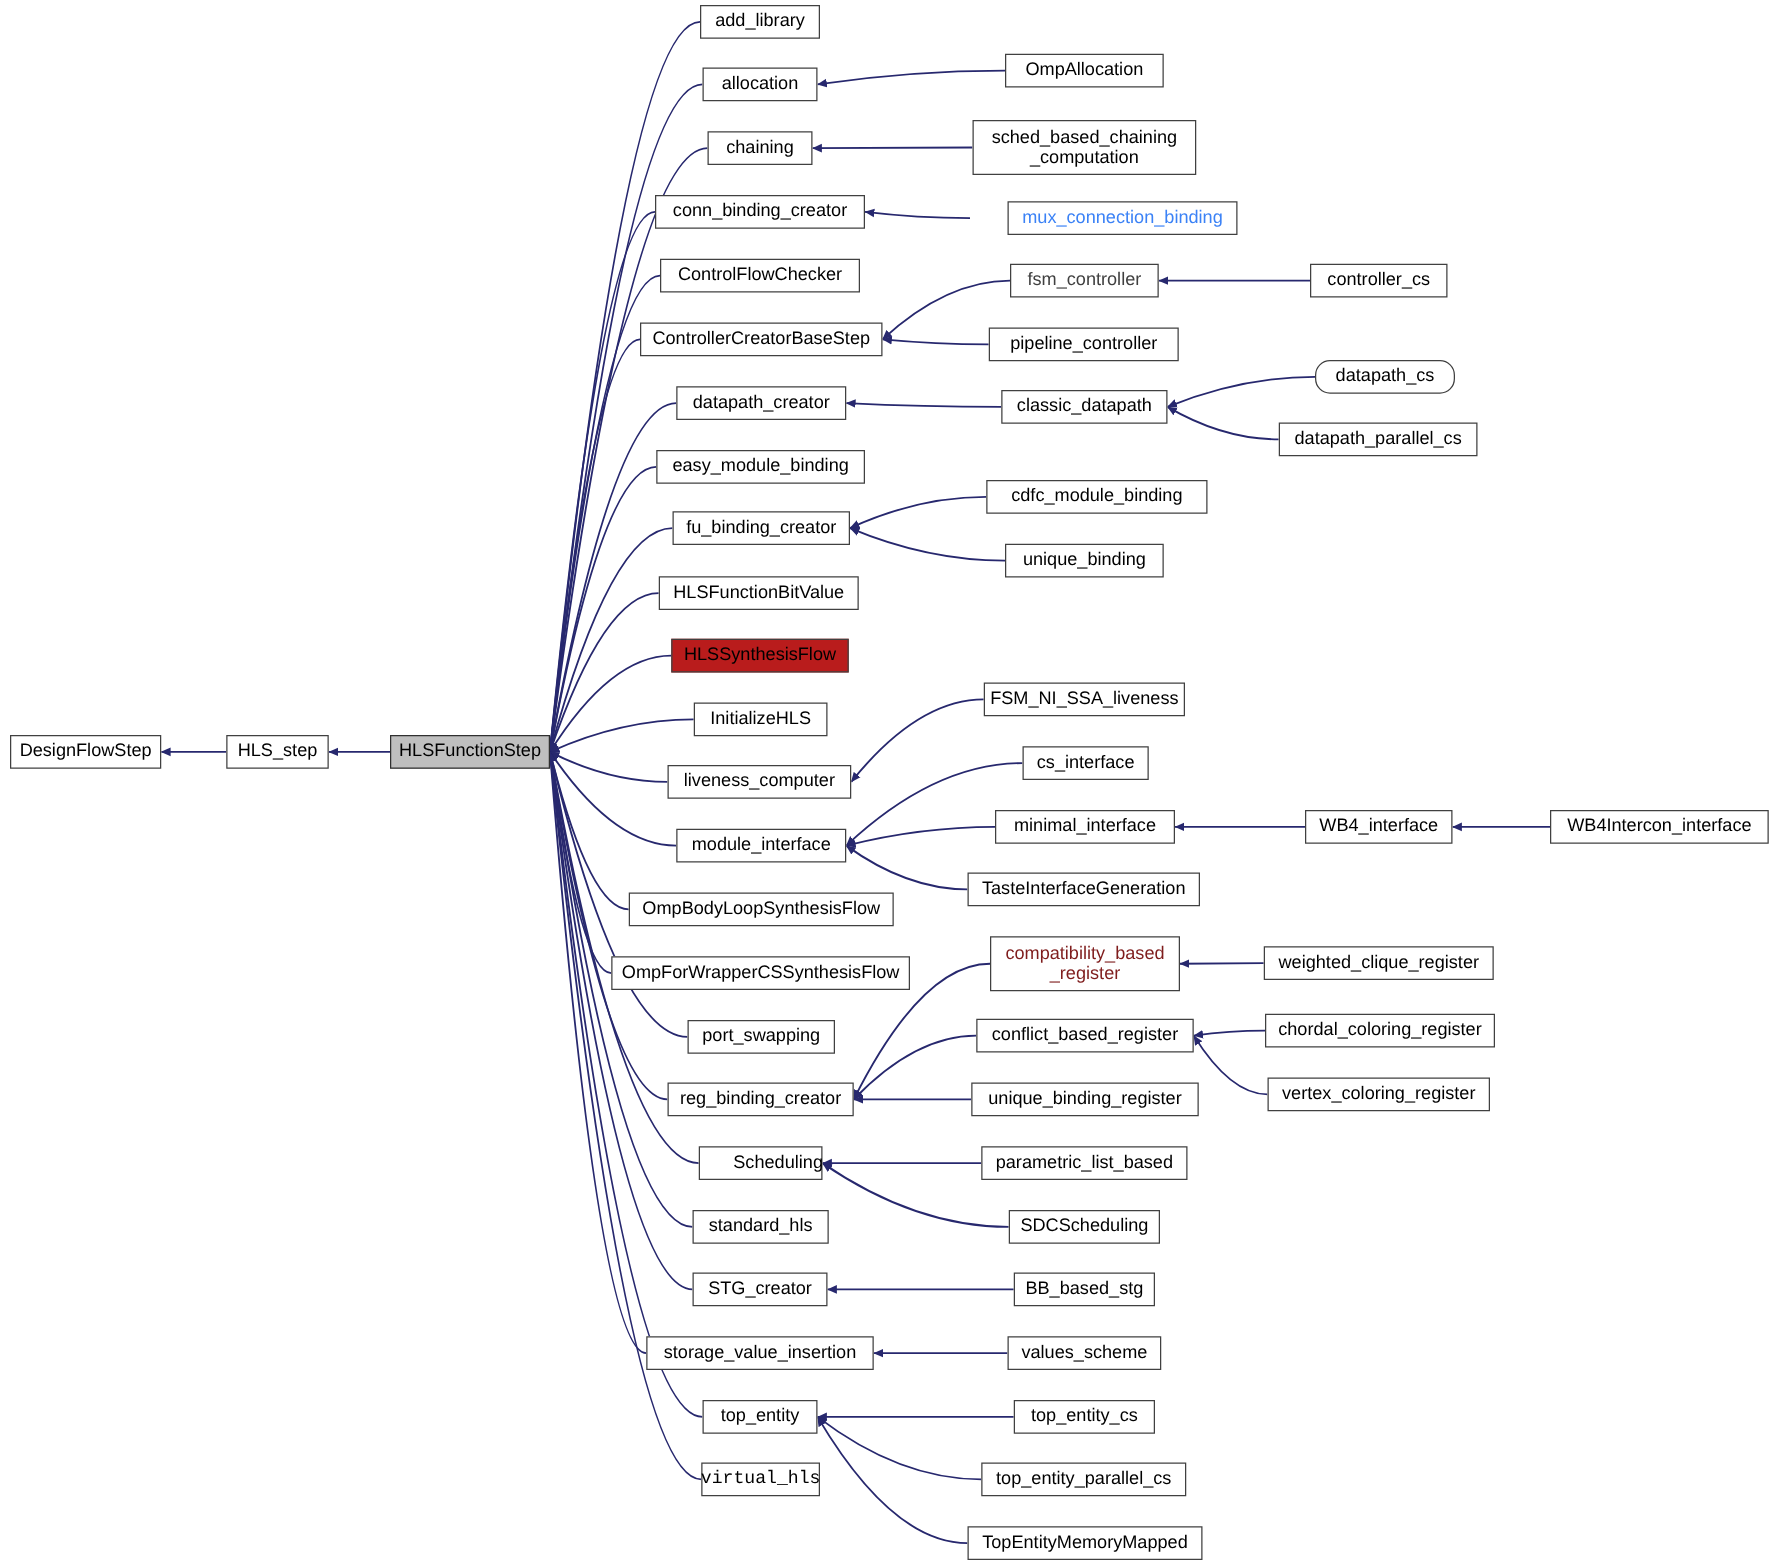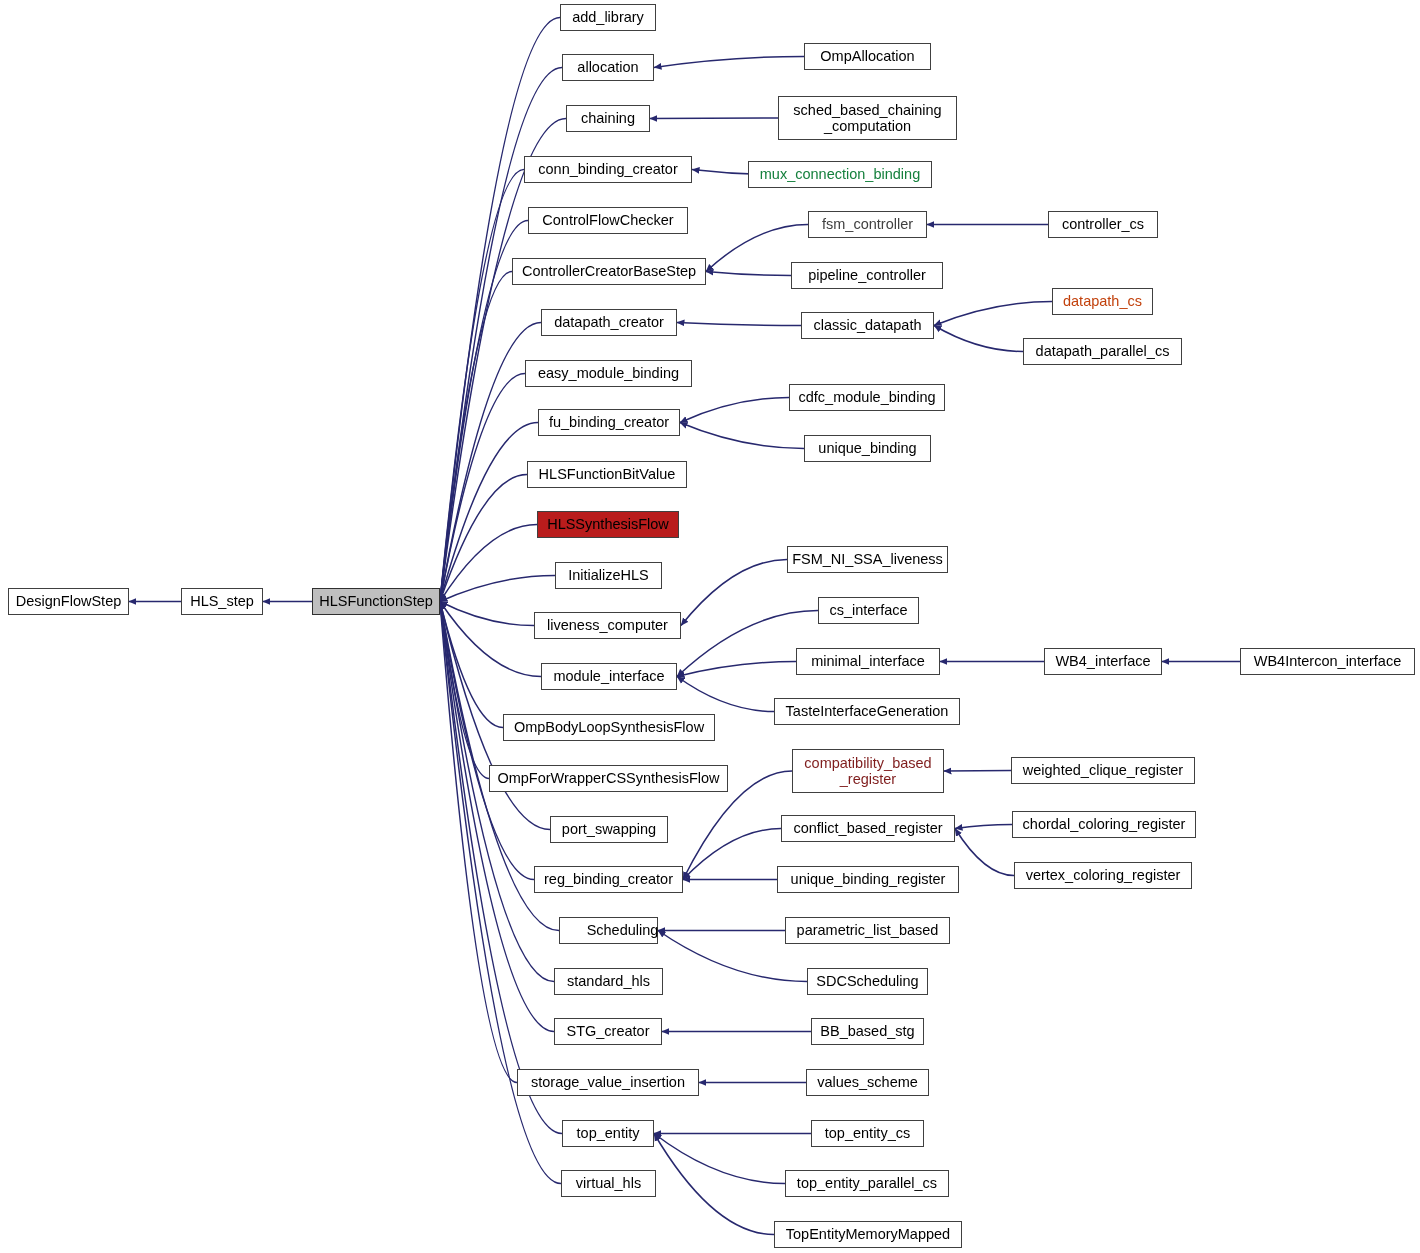--- a/index.html
+++ b/index.html
@@ -131,46 +131,46 @@
     <div class="node" style="left: 541px; top: 663px; width: 136px; height: 27px; border-color: rgb(64, 64, 64); background: rgb(255, 255, 255); color: rgb(0, 0, 0);">module_interface</div>
     <div class="node" style="left: 503px; top: 714px; width: 212px; height: 27px; border-color: rgb(64, 64, 64); background: rgb(255, 255, 255); color: rgb(0, 0, 0);">OmpBodyLoopSynthesisFlow</div>
     <div class="node" style="left: 489px; top: 765px; width: 239px; height: 27px; border-color: rgb(64, 64, 64); background: rgb(255, 255, 255); color: rgb(0, 0, 0);">OmpForWrapperCSSynthesisFlow</div>
     <div class="node" style="left: 550px; top: 816px; width: 118px; height: 27px; border-color: rgb(64, 64, 64); background: rgb(255, 255, 255); color: rgb(0, 0, 0);">port_swapping</div>
     <div class="node" style="left: 534px; top: 866px; width: 149px; height: 27px; border-color: rgb(64, 64, 64); background: rgb(255, 255, 255); color: rgb(0, 0, 0);">reg_binding_creator</div>
     <div class="node" style="left: 559px; top: 917px; width: 99px; height: 27px; border-color: rgb(64, 64, 64); background: rgb(255, 255, 255); color: rgb(0, 0, 0); padding-left: 28px;">Scheduling</div>
     <div class="node" style="left: 554px; top: 968px; width: 109px; height: 27px; border-color: rgb(64, 64, 64); background: rgb(255, 255, 255); color: rgb(0, 0, 0);">standard_hls</div>
     <div class="node" style="left: 554px; top: 1018px; width: 108px; height: 27px; border-color: rgb(64, 64, 64); background: rgb(255, 255, 255); color: rgb(0, 0, 0);">STG_creator</div>
     <div class="node" style="left: 517px; top: 1069px; width: 182px; height: 27px; border-color: rgb(64, 64, 64); background: rgb(255, 255, 255); color: rgb(0, 0, 0);">storage_value_insertion</div>
     <div class="node" style="left: 562px; top: 1120px; width: 92px; height: 27px; border-color: rgb(64, 64, 64); background: rgb(255, 255, 255); color: rgb(0, 0, 0);">top_entity</div>
-    <div class="node" style="left: 561px; top: 1170px; width: 95px; height: 27px; border-color: rgb(64, 64, 64); background: rgb(255, 255, 255); color: rgb(0, 0, 0);">virtual_hls</div>
+    <div class="node" style="left: 561px; top: 1170px; width: 95px; height: 27px; border-color: rgb(64, 64, 64); background: rgb(255, 255, 255); color: rgb(0, 0, 0); font-family: Liberation Mono, monospace;">virtual_hls</div>
     <div class="node" style="left: 804px; top: 43px; width: 127px; height: 27px; border-color: rgb(64, 64, 64); background: rgb(255, 255, 255); color: rgb(0, 0, 0);">OmpAllocation</div>
     <div class="node" style="left: 778px; top: 96px; width: 179px; height: 44px; border-color: rgb(64, 64, 64); background: rgb(255, 255, 255); color: rgb(0, 0, 0);">sched_based_chaining
 _computation</div>
-    <div class="node" style="left: 748px; top: 161px; width: 184px; height: 27px; border-color: rgb(64, 64, 64); background: rgb(255, 255, 255); color: #15803d;">mux_connection_binding</div>
+    <div class="node" style="left: 806px; top: 161px; width: 184px; height: 27px; border-color: rgb(64, 64, 64); background: rgb(255, 255, 255); color: #3b82f6;">mux_connection_binding</div>
     <div class="node" style="left: 808px; top: 211px; width: 119px; height: 27px; border-color: rgb(64, 64, 64); background: rgb(255, 255, 255); color: #404040;">fsm_controller</div>
     <div class="node" style="left: 791px; top: 262px; width: 152px; height: 27px; border-color: rgb(64, 64, 64); background: rgb(255, 255, 255); color: rgb(0, 0, 0);">pipeline_controller</div>
     <div class="node" style="left: 801px; top: 312px; width: 133px; height: 27px; border-color: rgb(64, 64, 64); background: rgb(255, 255, 255); color: rgb(0, 0, 0);">classic_datapath</div>
-    <div class="node" style="left: 789px; top: 384px; width: 156px; height: 27px; border-color: rgb(64, 64, 64); background: rgb(255, 255, 255); color: rgb(0, 0, 0);">cdfc_module_binding</div>
+    <div class="node" style="left: 789px; top: 384px; width: 177px; height: 27px; border-color: rgb(64, 64, 64); background: rgb(255, 255, 255); color: rgb(0, 0, 0);">cdfc_module_binding</div>
     <div class="node" style="left: 804px; top: 435px; width: 127px; height: 27px; border-color: rgb(64, 64, 64); background: rgb(255, 255, 255); color: rgb(0, 0, 0);">unique_binding</div>
     <div class="node" style="left: 787px; top: 546px; width: 161px; height: 27px; border-color: rgb(64, 64, 64); background: rgb(255, 255, 255); color: rgb(0, 0, 0);">FSM_NI_SSA_liveness</div>
     <div class="node" style="left: 818px; top: 597px; width: 101px; height: 27px; border-color: rgb(64, 64, 64); background: rgb(255, 255, 255); color: rgb(0, 0, 0);">cs_interface</div>
     <div class="node" style="left: 796px; top: 648px; width: 144px; height: 27px; border-color: rgb(64, 64, 64); background: rgb(255, 255, 255); color: rgb(0, 0, 0);">minimal_interface</div>
     <div class="node" style="left: 774px; top: 698px; width: 186px; height: 27px; border-color: rgb(64, 64, 64); background: rgb(255, 255, 255); color: rgb(0, 0, 0);">TasteInterfaceGeneration</div>
     <div class="node" style="left: 792px; top: 749px; width: 152px; height: 44px; border-color: rgb(64, 64, 64); background: rgb(255, 255, 255); color: #7f1d1d;">compatibility_based
 _register</div>
     <div class="node" style="left: 781px; top: 815px; width: 174px; height: 27px; border-color: rgb(64, 64, 64); background: rgb(255, 255, 255); color: rgb(0, 0, 0);">conflict_based_register</div>
     <div class="node" style="left: 777px; top: 866px; width: 182px; height: 27px; border-color: rgb(64, 64, 64); background: rgb(255, 255, 255); color: rgb(0, 0, 0);">unique_binding_register</div>
     <div class="node" style="left: 785px; top: 917px; width: 165px; height: 27px; border-color: rgb(64, 64, 64); background: rgb(255, 255, 255); color: rgb(0, 0, 0);">parametric_list_based</div>
     <div class="node" style="left: 807px; top: 968px; width: 121px; height: 27px; border-color: rgb(64, 64, 64); background: rgb(255, 255, 255); color: rgb(0, 0, 0);">SDCScheduling</div>
     <div class="node" style="left: 811px; top: 1018px; width: 113px; height: 27px; border-color: rgb(64, 64, 64); background: rgb(255, 255, 255); color: rgb(0, 0, 0);">BB_based_stg</div>
     <div class="node" style="left: 806px; top: 1069px; width: 123px; height: 27px; border-color: rgb(64, 64, 64); background: rgb(255, 255, 255); color: rgb(0, 0, 0);">values_scheme</div>
     <div class="node" style="left: 811px; top: 1120px; width: 113px; height: 27px; border-color: rgb(64, 64, 64); background: rgb(255, 255, 255); color: rgb(0, 0, 0);">top_entity_cs</div>
     <div class="node" style="left: 785px; top: 1170px; width: 164px; height: 27px; border-color: rgb(64, 64, 64); background: rgb(255, 255, 255); color: rgb(0, 0, 0);">top_entity_parallel_cs</div>
     <div class="node" style="left: 774px; top: 1221px; width: 188px; height: 27px; border-color: rgb(64, 64, 64); background: rgb(255, 255, 255); color: rgb(0, 0, 0);">TopEntityMemoryMapped</div>
     <div class="node" style="left: 1048px; top: 211px; width: 110px; height: 27px; border-color: rgb(64, 64, 64); background: rgb(255, 255, 255); color: rgb(0, 0, 0);">controller_cs</div>
-    <div class="node" style="left: 1052px; top: 288px; width: 101px; height: 27px; border-color: rgb(64, 64, 64); background: rgb(255, 255, 255); color: #c2410c;">datapath_cs</div>
+    <div class="node" style="left: 1052px; top: 288px; width: 112px; height: 27px; border-color: rgb(64, 64, 64); background: rgb(255, 255, 255); color: #000000; border-radius: 12px;">datapath_cs</div>
     <div class="node" style="left: 1023px; top: 338px; width: 159px; height: 27px; border-color: rgb(64, 64, 64); background: rgb(255, 255, 255); color: rgb(0, 0, 0);">datapath_parallel_cs</div>
     <div class="node" style="left: 1044px; top: 648px; width: 118px; height: 27px; border-color: rgb(64, 64, 64); background: rgb(255, 255, 255); color: rgb(0, 0, 0);">WB4_interface</div>
     <div class="node" style="left: 1011px; top: 757px; width: 184px; height: 27px; border-color: rgb(64, 64, 64); background: rgb(255, 255, 255); color: rgb(0, 0, 0);">weighted_clique_register</div>
     <div class="node" style="left: 1012px; top: 811px; width: 184px; height: 27px; border-color: rgb(64, 64, 64); background: rgb(255, 255, 255); color: rgb(0, 0, 0);">chordal_coloring_register</div>
     <div class="node" style="left: 1014px; top: 862px; width: 178px; height: 27px; border-color: rgb(64, 64, 64); background: rgb(255, 255, 255); color: rgb(0, 0, 0);">vertex_coloring_register</div>
     <div class="node" style="left: 1240px; top: 648px; width: 175px; height: 27px; border-color: rgb(64, 64, 64); background: rgb(255, 255, 255); color: rgb(0, 0, 0);">WB4Intercon_interface</div>
   </div>
 
 </body></html>

